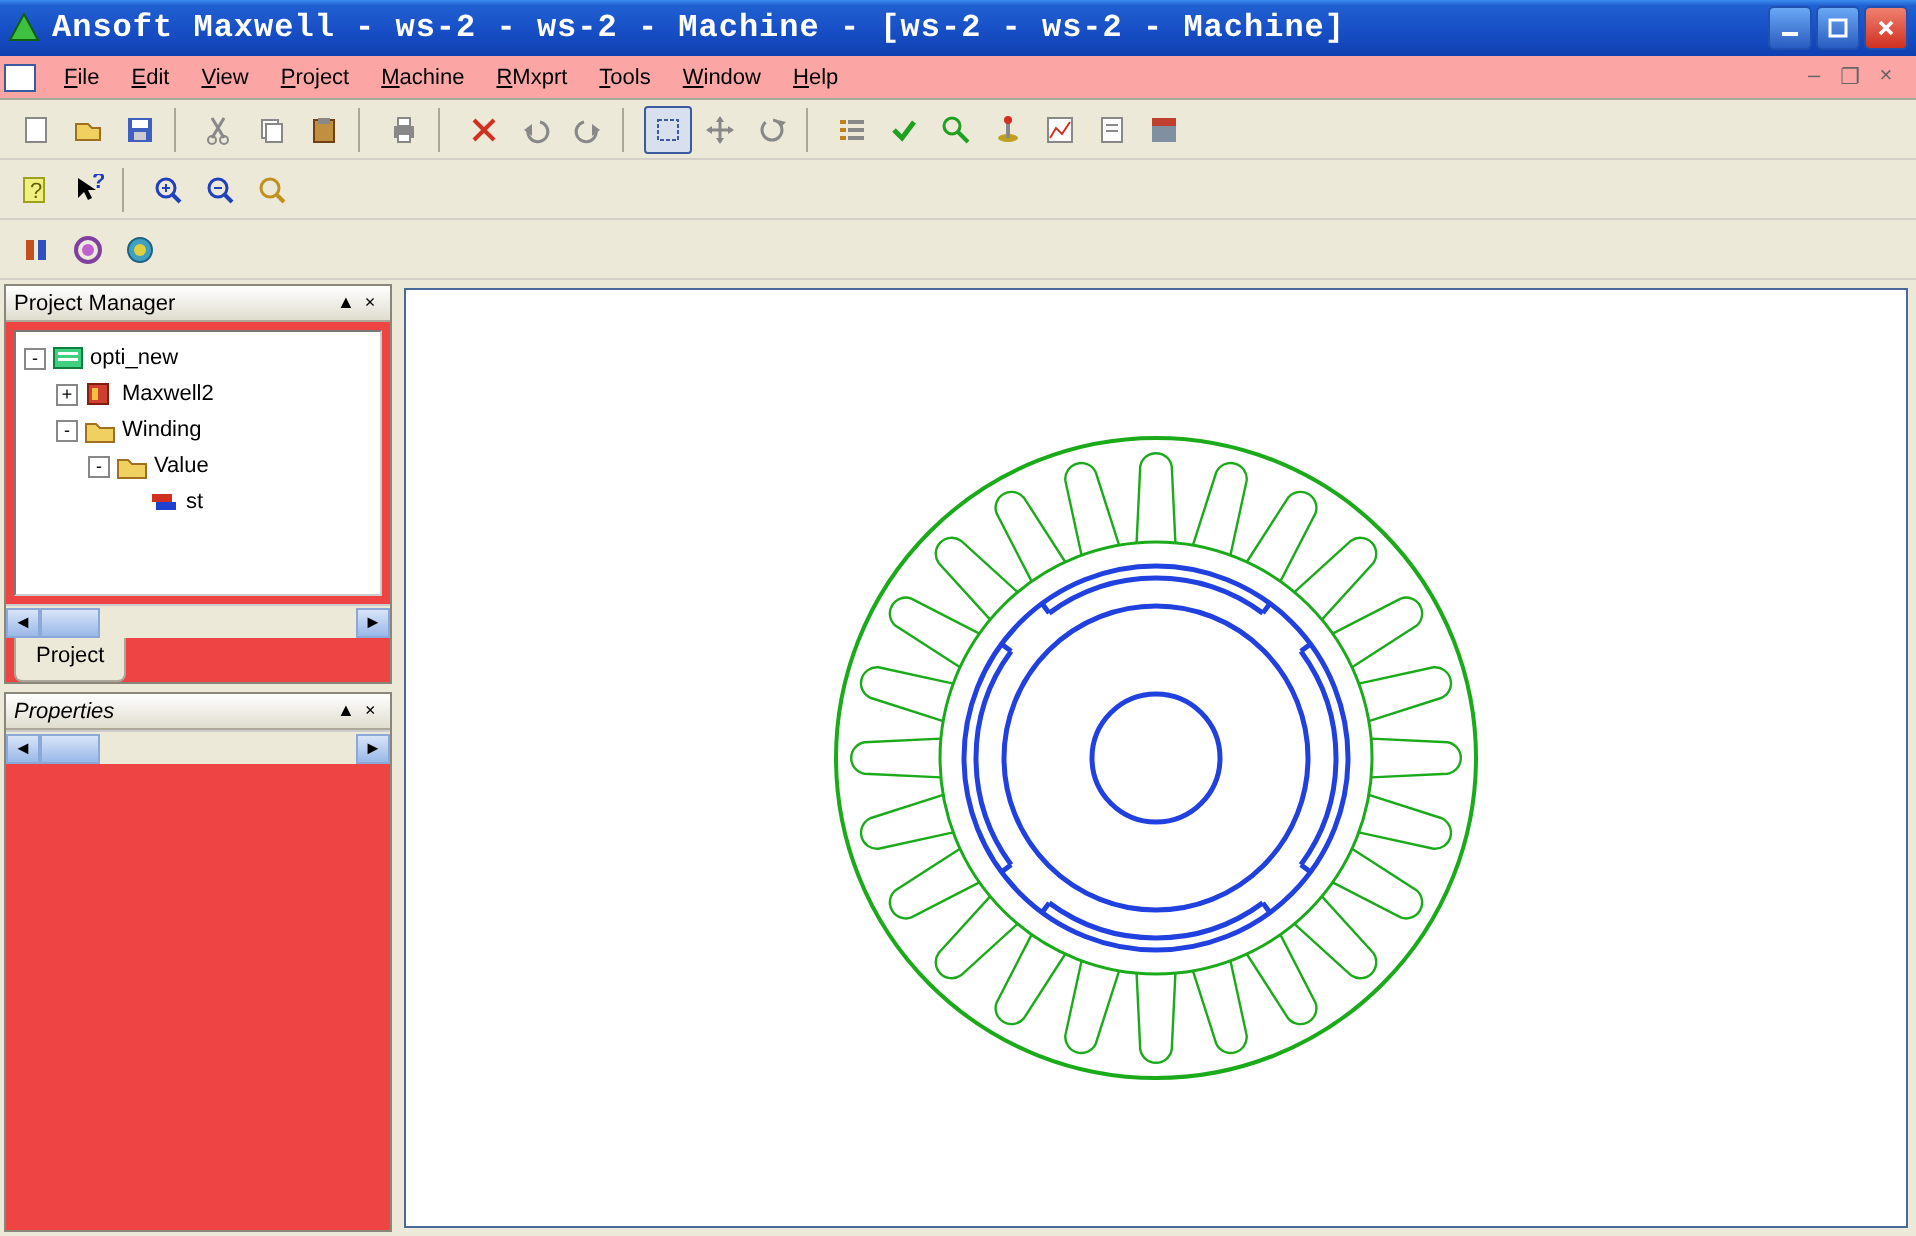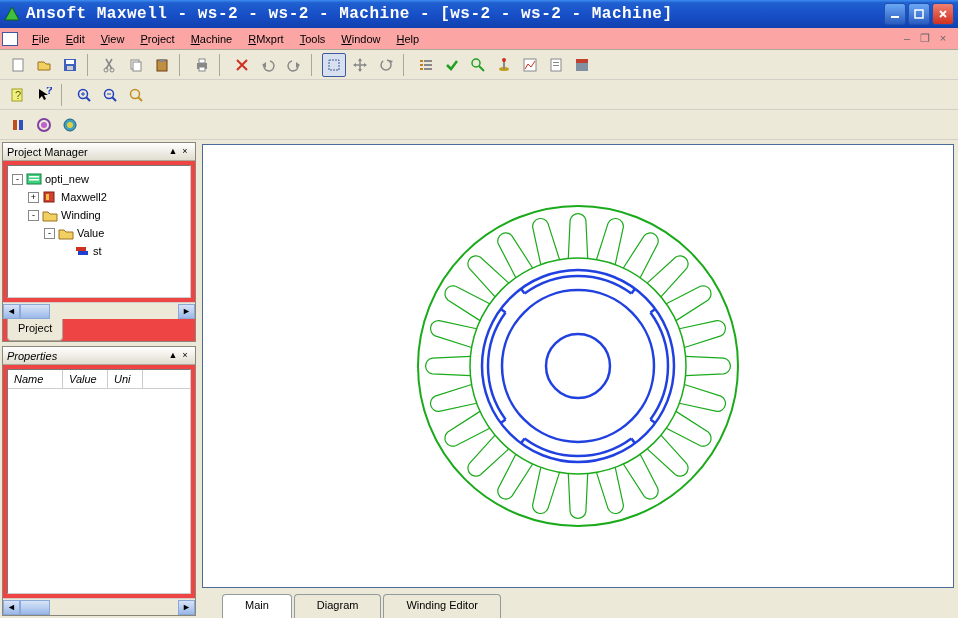--- a/index.html
+++ b/index.html
@@ -374,27 +374,20 @@
       </div>
     </div>
 
     <div class="panel" style="flex:1;font-style:italic;">
       <div class="panel-title">
         <span>Properties</span>
         <span class="spacer"></span>
         <span class="pin">▲</span>
         <span class="px">×</span>
       </div>
-      <div class="panel-body">
-        <div class="props-table">
-          <div class="col" style="width:55px;">Name</div>
-          <div class="col" style="width:45px;">Value</div>
-          <div class="col" style="width:35px;">Uni</div>
-        </div>
-      </div>
       <div class="hscroll">
         <div class="arr">◄</div>
         <div class="thumb"></div>
         <div class="track"></div>
         <div class="arr">►</div>
       </div>
     </div>
 
   </div>
 
@@ -437,19 +430,14 @@
           <path d="M107.56480940193211,233.4148215668795 A90,90 0 0 1 107.56480940193207,126.58517843312055" fill="none" stroke="#2040e0" stroke-width="2.5"></path>
           <line x1="102.73579669539424" y1="236.97580967133814" x2="107.56480940193211" y2="233.4148215668795" stroke="#2040e0" stroke-width="2.5"></line>
           <line x1="102.7357966953942" y1="123.02419032866192" x2="107.56480940193207" y2="126.58517843312055" stroke="#2040e0" stroke-width="2.5"></line>
           <path d="M126.58517843312052,107.56480940193208 A90,90 0 0 1 233.4148215668795,107.56480940193211" fill="none" stroke="#2040e0" stroke-width="2.5"></path>
           <line x1="123.02419032866189" y1="102.73579669539423" x2="126.58517843312052" y2="107.56480940193208" stroke="#2040e0" stroke-width="2.5"></line>
           <line x1="236.97580967133814" y1="102.73579669539424" x2="233.4148215668795" y2="107.56480940193211" stroke="#2040e0" stroke-width="2.5"></line>
           <circle cx="180" cy="180" r="76" fill="none" stroke="#2040e0" stroke-width="2.5"></circle>
           <circle cx="180" cy="180" r="32" fill="none" stroke="#2040e0" stroke-width="2.5"></circle>
         </svg>
     </div>
-    <div class="bottom-tabs">
-      <div class="btab active">Main</div>
-      <div class="btab">Diagram</div>
-      <div class="btab">Winding Editor</div>
-    </div>
   </div>
 </div>
 
 </body></html>

